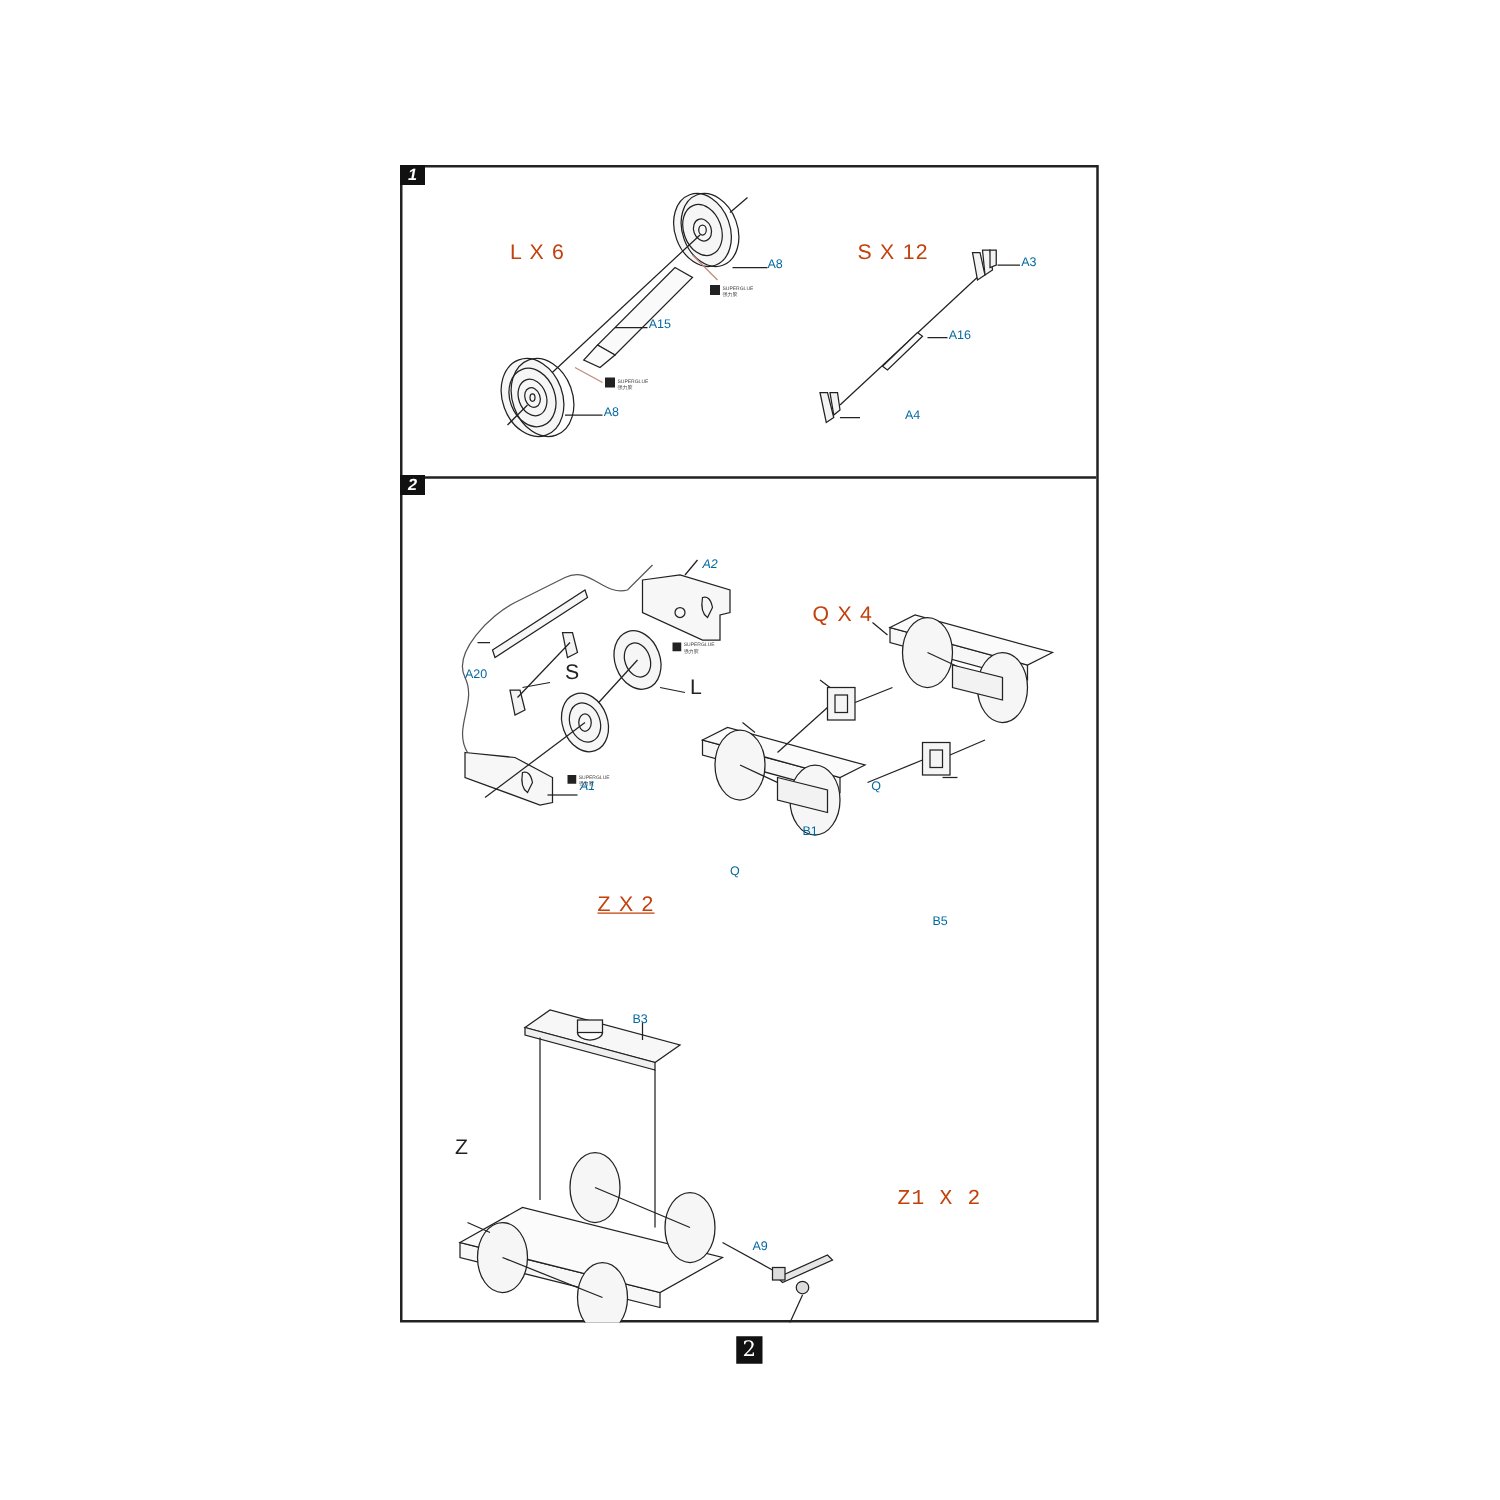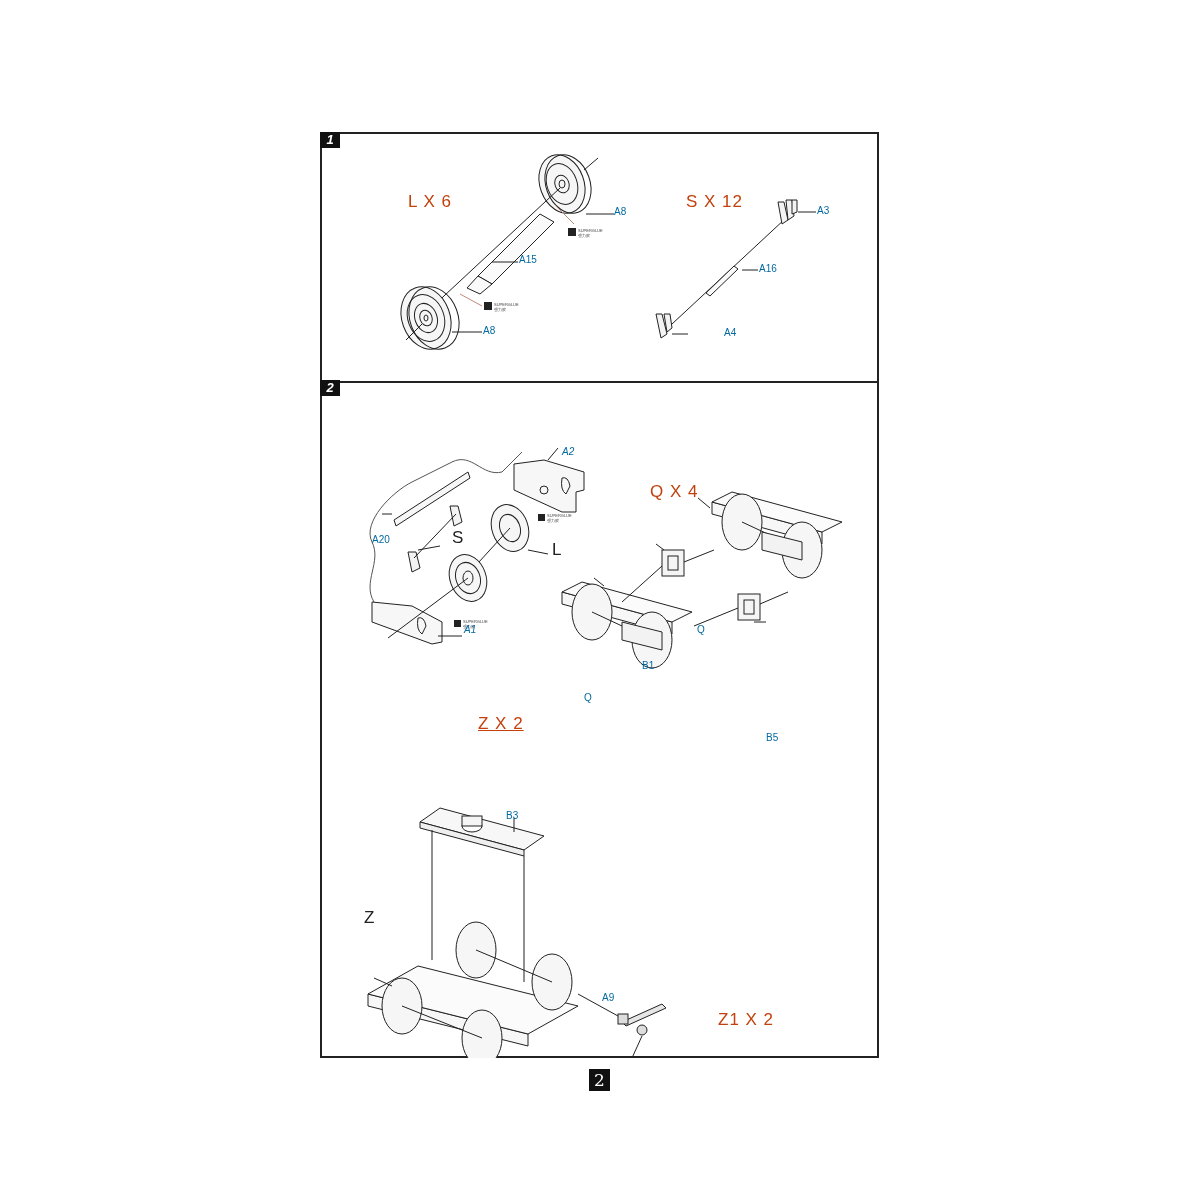--- a/index.html
+++ b/index.html
@@ -206,29 +206,29 @@
     <g font-family="Liberation Sans, sans-serif" font-size="4" fill="#444">
       <text x="225" y="135">SUPERGLUE</text>
       <text x="225" y="140">强力胶</text>
       <text x="141" y="241">SUPERGLUE</text>
       <text x="141" y="246">强力胶</text>
     </g>
   </svg>
 
   <div class="qty" style="left:328px; top:348px;text-align:center;">Q X 4</div>
   <div class="qty" style="left:156px; top:580px;text-decoration:underline;">Z X 2</div>
-  <div class="qty" style="left:396px; top:876px;">Z1 X 2</div>
+  <div class="qty" style="left:396px; top:816px;font-family:Liberation Mono, monospace;">Z1 X 2</div>
 
   <div class="lbl" style="left:240px; top:312px;font-style:italic;">A2</div>
   <div class="lbl" style="left:50px; top:358px;margin-top:42px;">A20</div>
   <div class="lbl-lg" style="left:130px; top:394px;">S</div>
   <div class="lbl-lg" style="left:230px; top:406px;">L</div>
   <div class="lbl" style="left:142px; top:490px;font-style:italic;">A1</div>
   <div class="lbl" style="left:375px; top:490px;">Q</div>
   <div class="lbl" style="left:262px; top:558px;">Q</div>
   <div class="lbl" style="left:320px; top:526px;">B1</div>
-  <div class="lbl" style="left:444px; top:598px;">B5</div>
+  <div class="lbl" style="left:424px; top:598px;">B5</div>
   <div class="lbl" style="left:184px; top:676px;">B3</div>
   <div class="lbl-lg" style="left:42px; top:774px;">Z</div>
   <div class="lbl" style="left:280px; top:858px;">A9</div>
 </div>
 
 <div class="page-num">2</div>
 
 </body></html>

